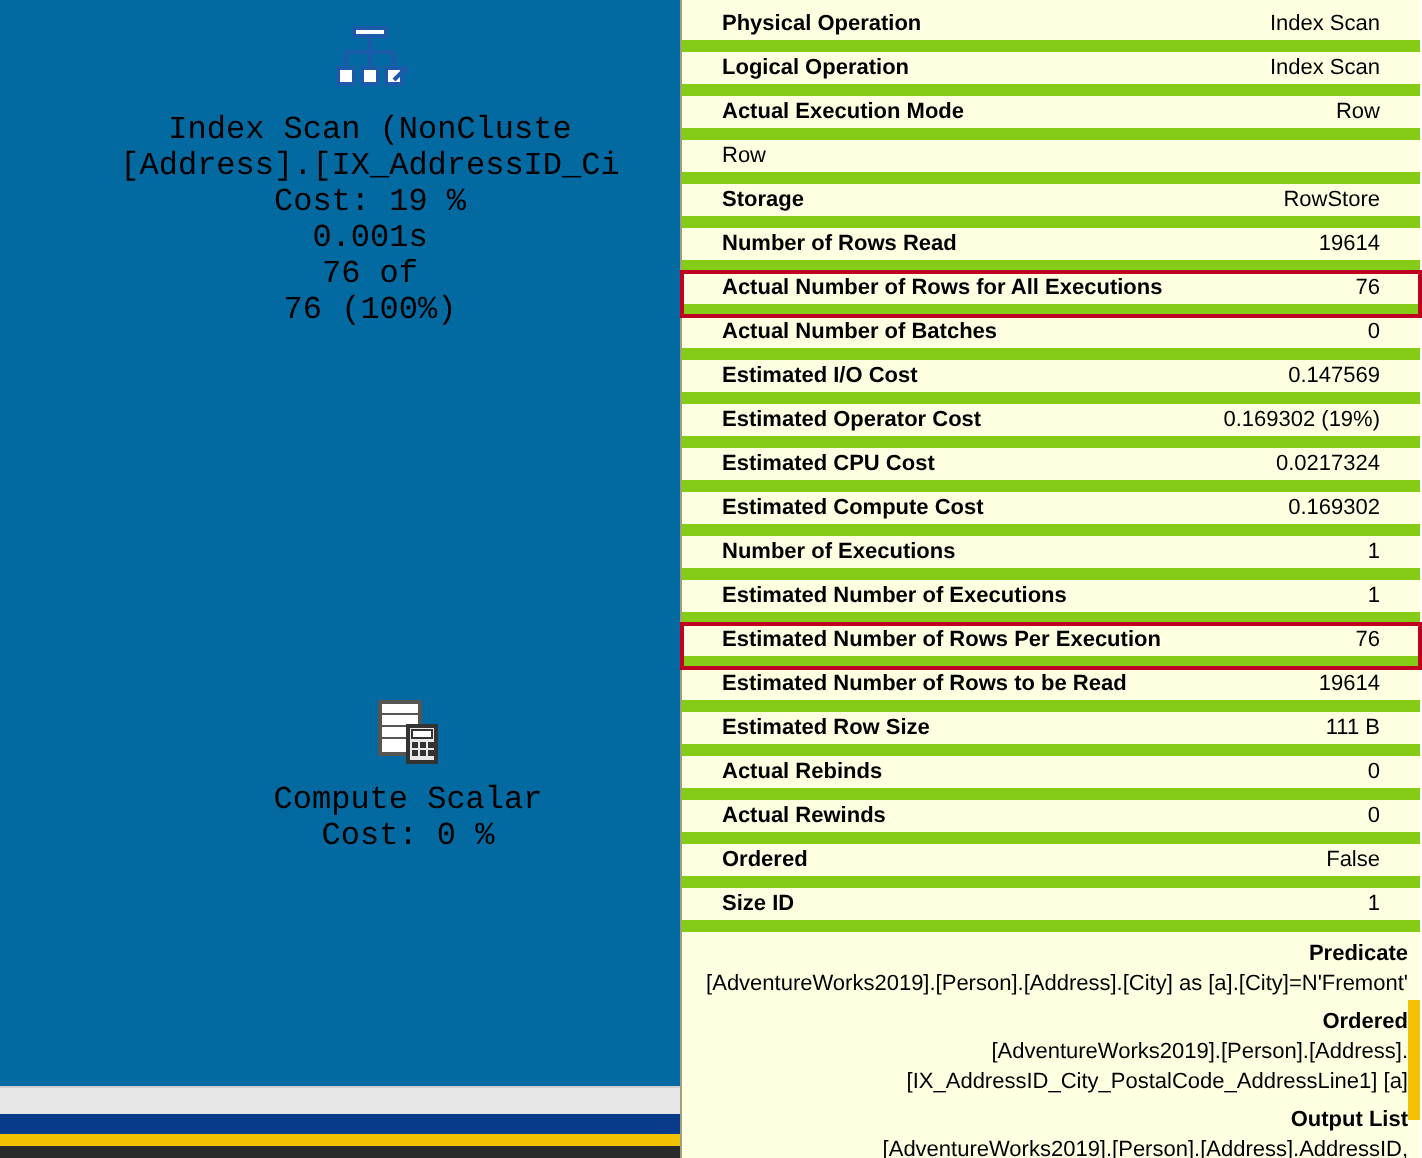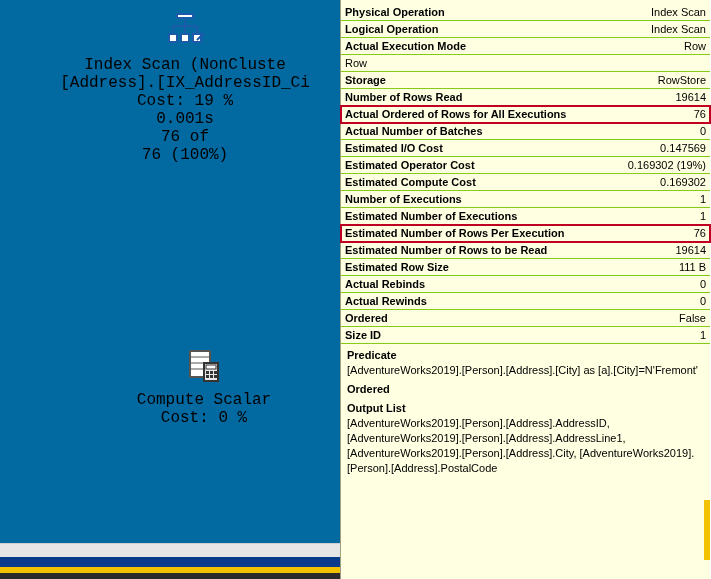--- a/index.html
+++ b/index.html
@@ -51,35 +51,36 @@
     height: 579px;
     background: #ffffe1;
     border-left: 1px solid #a0a080;
     padding: 4px 0 0 0;
     font-size: 11px;
   }
   .prop-row {
     display: flex;
     justify-content: space-between;
     align-items: baseline;
-    padding: 0 4px;
-    border-bottom: 1px solid #84cc16;
+    padding: 0 20px;
+    border-bottom: 6px solid #84cc16;
     line-height: 16px;
   }
   .prop-row.hl {
     outline: 2px solid #c00020;
     outline-offset: -1px;
     position: relative;
     z-index: 2;
   }
   .prop-label { font-weight: bold; color: #000; }
   .prop-val { color: #000; text-align: left; }
   .section {
     padding: 4px 6px 0 6px;
     line-height: 15px;
+    text-align: right;
   }
   .section .hdr { font-weight: bold; }
   .section .txt { word-break: break-word; }
   .yellow-side {
     position: absolute;
     right: 0;
     top: 500px;
     width: 6px;
     height: 60px;
     background: #f2c200;
@@ -161,34 +162,38 @@
       </div>
       <div class="prop-row">
         <span class="prop-label">Storage</span>
         <span class="prop-val">RowStore</span>
       </div>
       <div class="prop-row">
         <span class="prop-label">Number of Rows Read</span>
         <span class="prop-val">19614</span>
       </div>
       <div class="prop-row hl">
-        <span class="prop-label">Actual Ordered of Rows for All Executions</span>
+        <span class="prop-label">Actual Number of Rows for All Executions</span>
         <span class="prop-val">76</span>
       </div>
       <div class="prop-row">
         <span class="prop-label">Actual Number of Batches</span>
         <span class="prop-val">0</span>
       </div>
       <div class="prop-row">
         <span class="prop-label">Estimated I/O Cost</span>
         <span class="prop-val">0.147569</span>
       </div>
       <div class="prop-row">
         <span class="prop-label">Estimated Operator Cost</span>
         <span class="prop-val">0.169302 (19%)</span>
+      </div>
+      <div class="prop-row">
+        <span class="prop-label">Estimated CPU Cost</span>
+        <span class="prop-val">0.0217324</span>
       </div>
       <div class="prop-row">
         <span class="prop-label">Estimated Compute Cost</span>
         <span class="prop-val">0.169302</span>
       </div>
       <div class="prop-row">
         <span class="prop-label">Number of Executions</span>
         <span class="prop-val">1</span>
       </div>
       <div class="prop-row">
@@ -224,19 +229,20 @@
         <span class="prop-val">1</span>
       </div>
     </div>
 
   <div class="section">
     <div class="hdr">Predicate</div>
     <div class="txt">[AdventureWorks2019].[Person].[Address].[City] as [a].[City]=N'Fremont'</div>
   </div>
   <div class="section">
     <div class="hdr">Ordered</div>
+    <div class="txt">[AdventureWorks2019].[Person].[Address].[IX_AddressID_City_PostalCode_AddressLine1] [a]</div>
   </div>
   <div class="section">
     <div class="hdr">Output List</div>
     <div class="txt">[AdventureWorks2019].[Person].[Address].AddressID, [AdventureWorks2019].[Person].[Address].AddressLine1, [AdventureWorks2019].[Person].[Address].City, [AdventureWorks2019].[Person].[Address].PostalCode</div>
   </div>
   <div class="yellow-side"></div>
 </div>
 
 </body></html>

